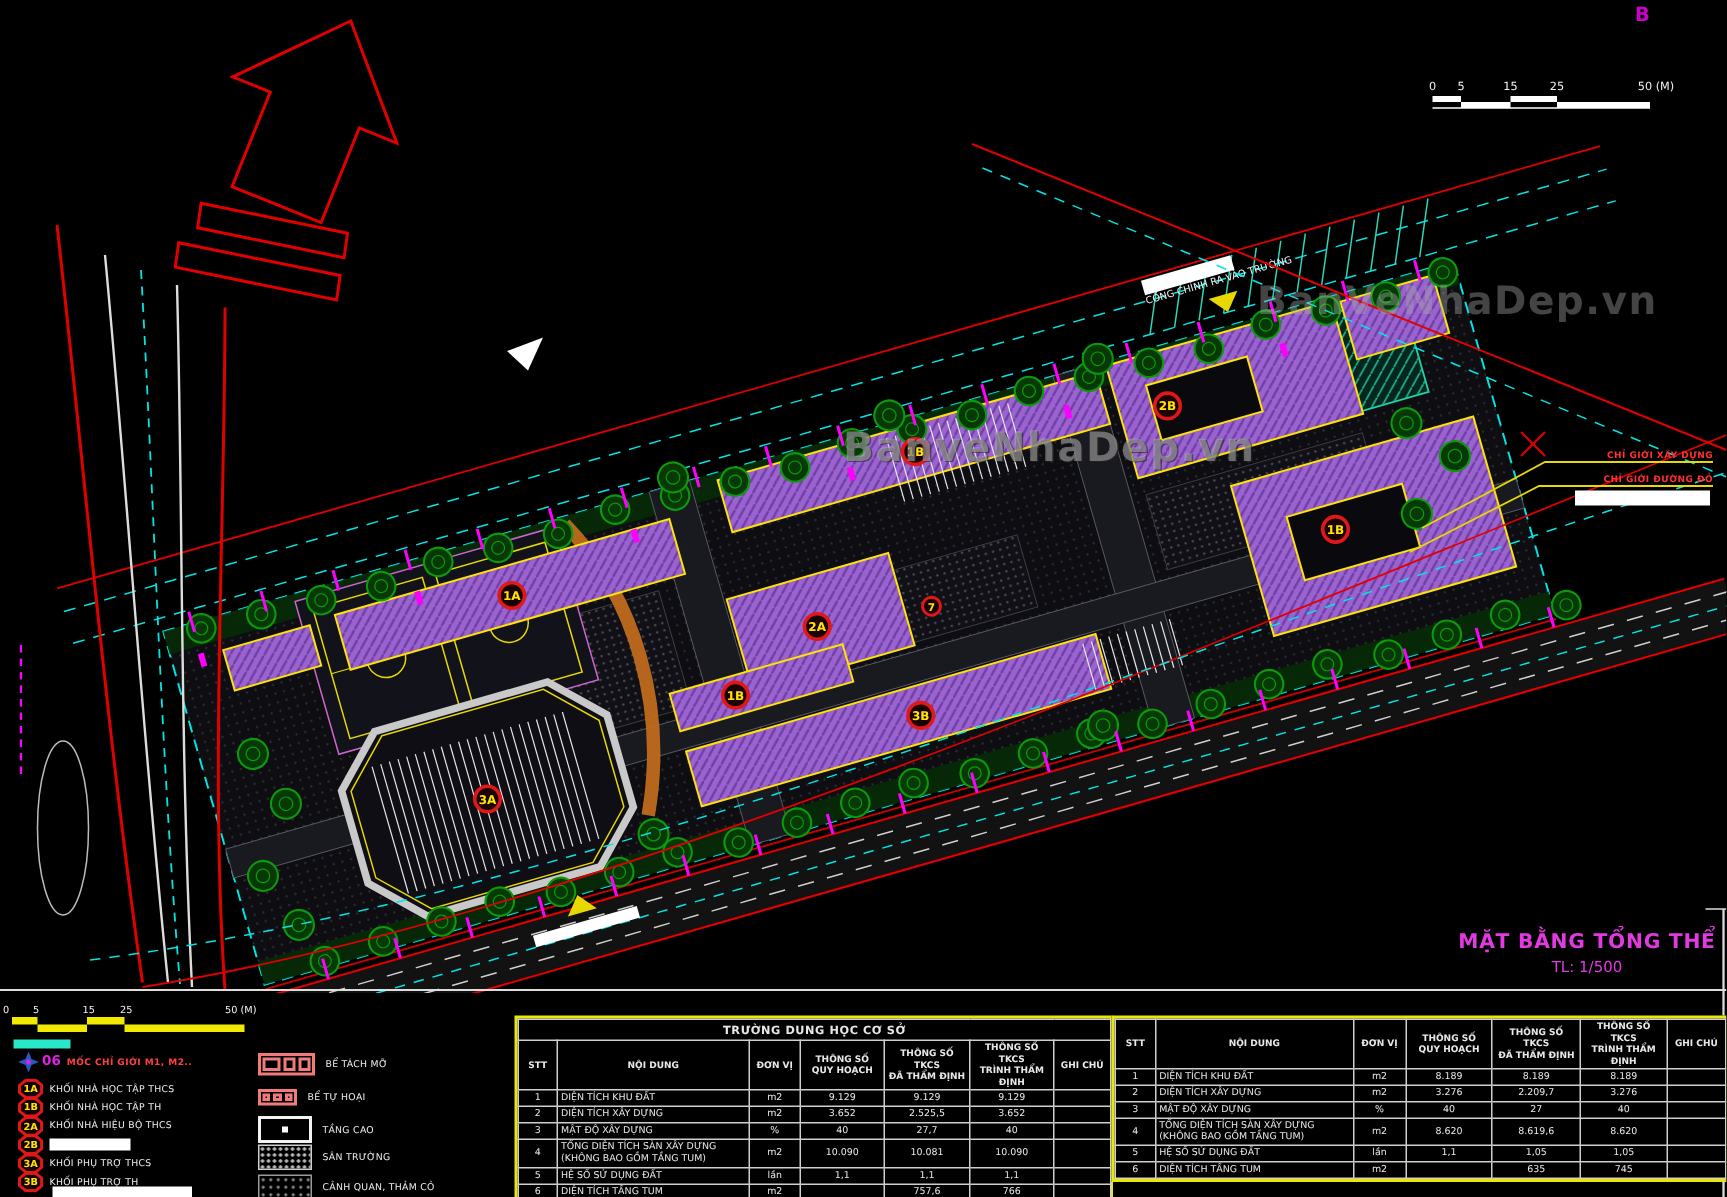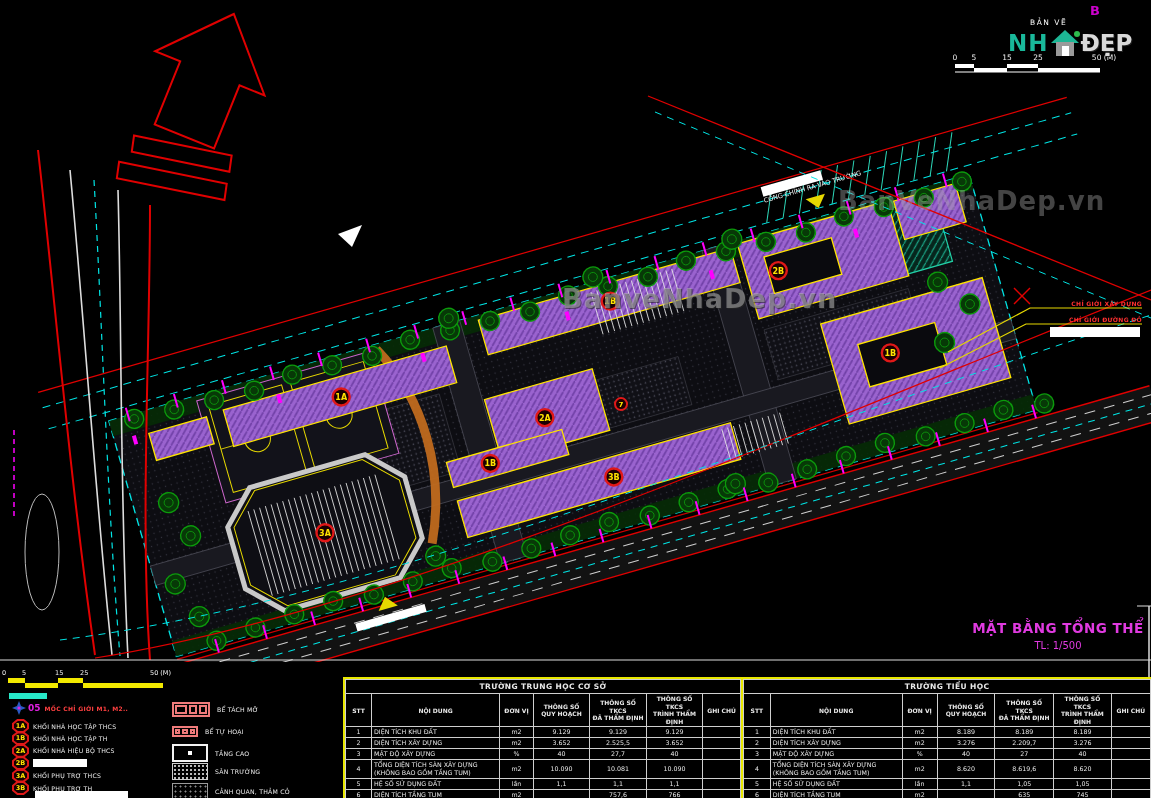--- a/index.html
+++ b/index.html
@@ -487,33 +487,20 @@
 
     <g stroke="#dddddd">
       <line x1="0" y1="660" x2="1151" y2="660" stroke-width="1.2"></line>
       <line x1="1149" y1="606" x2="1149" y2="798" stroke-width="1.5"></line>
       <line x1="1137" y1="606" x2="1151" y2="606" stroke-width="1"></line>
     </g>
   </svg>
 
   <div class="abs" id="b-label">B</div>
 
-  <div class="abs" id="logo">
-    <div class="l-top">BẢN VẼ</div>
-    <div class="l-row">
-      <span class="l-a">NH</span>
-      <svg width="32" height="30" viewBox="0 0 32 30">
-        <polygon points="2,15 16,2 30,15" fill="#1db695"></polygon>
-        <rect x="7" y="14" width="18" height="14" fill="#9a9a9a"></rect>
-        <rect x="13" y="18" width="7" height="10" fill="#ffffff"></rect>
-        <circle cx="28" cy="6" r="3" fill="#2dbb4e"></circle>
-      </svg>
-      <span class="l-b">ĐẸP</span>
-    </div>
-  </div>
 
   <div class="abs bnd" style="left:1038px;top:300px;width:104px">CHỈ GIỚI XÂY DỰNG</div>
   <div class="abs bnd" style="left:1034px;top:316px;width:108px">CHỈ GIỚI ĐƯỜNG ĐỎ</div>
 
   <div class="abs" id="plan-title">MẶT BẰNG TỔNG THỂ</div>
   <div class="abs" id="plan-scale">TL: 1/500</div>
 
   <div class="abs wm" id="wm-center">BanveNhaDep.vn</div>
   <div class="abs wm" id="wm-right">BanVeNhaDep.vn</div>
 
@@ -528,21 +515,21 @@
     <div class="sc-seg" style="left:8px;top:12px;width:17px"></div>
     <div class="sc-seg" style="left:25px;top:17px;width:33px"></div>
     <div class="sc-seg" style="left:58px;top:12px;width:25px"></div>
     <div class="sc-seg" style="left:83px;top:17px;width:80px"></div>
     <div class="sc-cyan"></div>
     <div id="marker-row">
       <svg width="14" height="14" viewBox="0 0 14 14">
         <path d="M7 0 L9 5 L14 7 L9 9 L7 14 L5 9 L0 7 L5 5 Z" fill="#2b59c3"></path>
         <circle cx="7" cy="7" r="1.6" fill="#e020e0"></circle>
       </svg>
-      <span id="marker-num">05</span>
+      <span id="marker-num">06</span>
       <span id="marker-label">MỐC CHỈ GIỚI M1, M2..</span>
     </div>
     <div id="lg-items">
         <div class="lg-row" style="top: 54px;">
           <div class="oct">
             <i></i>
             <b>1A</b>
           </div>
           <div class="lg-lab">KHỐI NHÀ HỌC TẬP THCS</div>
         </div>
@@ -623,21 +610,21 @@
           <col style="width: 26px;">
           <col style="width: 128px;">
           <col style="width: 34px;">
           <col style="width: 56px;">
           <col style="width: 57px;">
           <col style="width: 56px;">
           <col style="width: 38px;">
         </colgroup>
         <tbody>
           <tr>
-            <td colspan="7" class="tt">TRƯỜNG TRUNG HỌC CƠ SỞ</td>
+            <td colspan="7" class="tt">TRƯỜNG DUNG HỌC CƠ SỞ</td>
           </tr>
           <tr>
             <th>STT</th>
             <th>NỘI DUNG</th>
             <th>ĐƠN VỊ</th>
             <th>THÔNG SỐ
 QUY HOẠCH</th>
             <th>THÔNG SỐ TKCS
 ĐÃ THẨM ĐỊNH</th>
             <th>THÔNG SỐ TKCS
@@ -708,23 +695,20 @@
           <col style="width: 26px;">
           <col style="width: 128px;">
           <col style="width: 34px;">
           <col style="width: 56px;">
           <col style="width: 57px;">
           <col style="width: 56px;">
           <col style="width: 38px;">
         </colgroup>
         <tbody>
           <tr>
-            <td colspan="7" class="tt">TRƯỜNG TIỂU HỌC</td>
-          </tr>
-          <tr>
             <th>STT</th>
             <th>NỘI DUNG</th>
             <th>ĐƠN VỊ</th>
             <th>THÔNG SỐ
 QUY HOẠCH</th>
             <th>THÔNG SỐ TKCS
 ĐÃ THẨM ĐỊNH</th>
             <th>THÔNG SỐ TKCS
 TRÌNH THẨM
 ĐỊNH</th>

